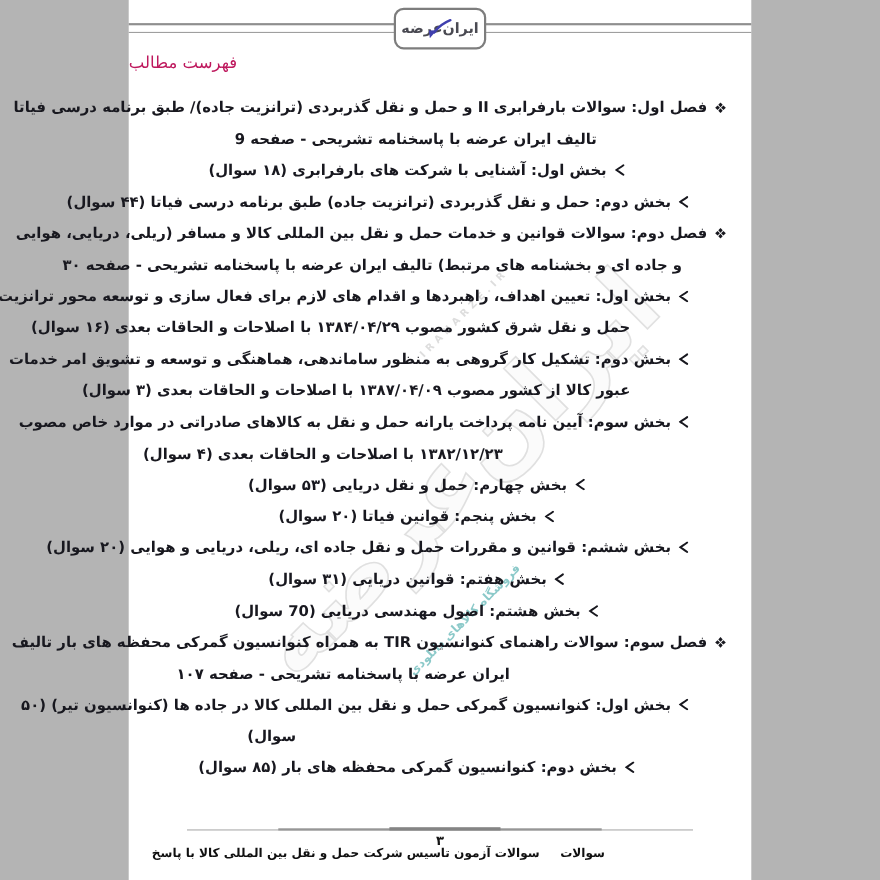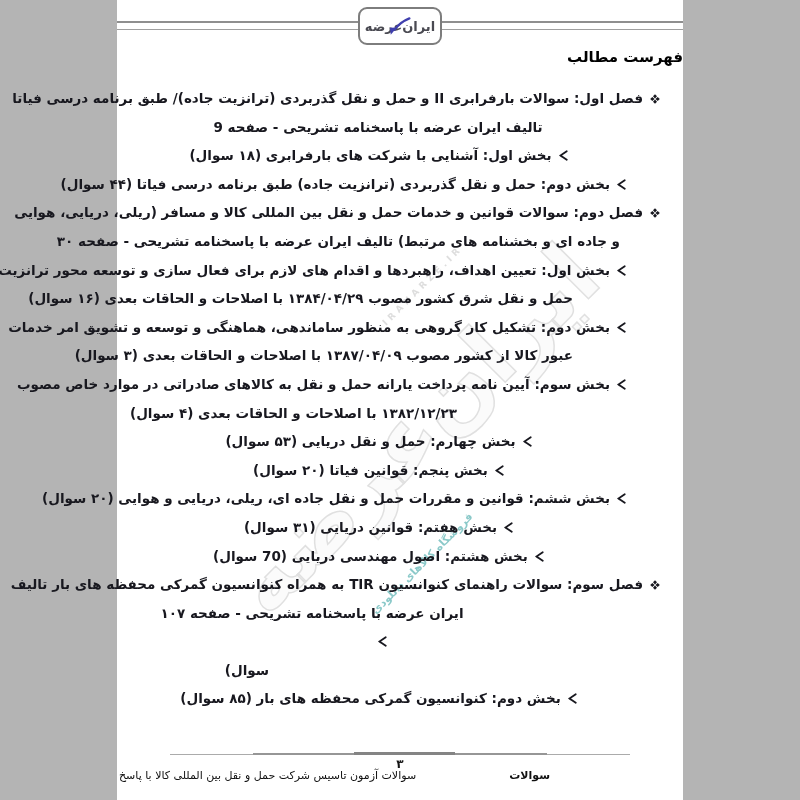--- a/index.html
+++ b/index.html
@@ -24,22 +24,22 @@
     box-shadow:0 0 0 1px #fff inset;
     display:flex;align-items:center;justify-content:center;
     z-index:3;
   }
   .logo-text{
     font-size:13px;font-weight:bold;color:#4a4a52;direction:rtl;white-space:nowrap;
     letter-spacing:0.5px;
   }
   .logo-arrow{position:absolute;left:26px;top:7px;}
   .page-title{
-    position:absolute;left:0;right:0;top:48px;text-align:right;
-    font-size:15px;font-weight:bold;color:#000000;direction:rtl;
+    position:absolute;left:0;right:0;top:48px;text-align:left;
+    font-size:15px;font-weight:normal;color:#be185d;direction:rtl;
   }
   
   .watermark{
     position:absolute;left:98px;top:310px;width:400px;height:240px;
     transform:rotate(-45deg);transform-origin:center;
     display:flex;flex-direction:column;align-items:center;justify-content:center;
     pointer-events:none;opacity:0.55;z-index:1;
   }
   .wm-big{
     font-size:88px;font-weight:bold;direction:rtl;line-height:1;
@@ -69,22 +69,22 @@
     position:absolute;left:53px;top:752px;width:460px;height:4px;z-index:2;
   }
   .footer-rule .l1{position:absolute;top:2px;left:0;width:100%;height:1px;background:#ababab;}
   .footer-rule .l2{position:absolute;top:1px;left:18%;width:64%;height:2px;background:#969696;}
   .footer-rule .l3{position:absolute;top:0;left:40%;width:22%;height:3px;background:#848484;}
   .footer-pagenum{
     position:absolute;left:0;right:0;top:757px;text-align:center;
     font-size:12px;font-weight:bold;color:#141414;z-index:2;
   }
   .footer-book{
-    position:absolute;left:2px;top:769px;
-    font-size:11px;font-weight:normal;color:#101010;direction:rtl;white-space:nowrap;z-index:2;
+    position:absolute;left:21px;top:769px;
+    font-size:11px;font-weight:bold;color:#101010;direction:rtl;white-space:nowrap;z-index:2;
   }
   .footer-section{
     position:absolute;right:133px;top:769px;
     font-size:11px;font-weight:bold;color:#101010;direction:rtl;z-index:2;
   }
 </style>
 </head>
 <body>
 
 <div class="page">
@@ -164,21 +164,21 @@
           <g fill="#18181f">
             <path d="M6 0.2 L8.4 2.8 L6 5.4 L3.6 2.8 Z"></path>
             <path d="M0.2 6 L2.8 3.6 L5.4 6 L2.8 8.4 Z"></path>
             <path d="M6.6 6 L9.2 3.6 L11.8 6 L9.2 8.4 Z"></path>
             <path d="M6 6.6 L8.4 9.2 L6 11.8 L3.6 9.2 Z"></path>
           </g>
         </svg><span>فصل سوم: سوالات راهنمای کنوانسیون TIR به همراه کنوانسیون گمرکی محفظه های بار تالیف</span></div>
     <div class="row cont" style="padding-right:167px"><span>ایران عرضه با پاسخنامه تشریحی - صفحه ۱۰۷</span></div>
     <div class="row section"><svg class="bul" width="9" height="11" viewBox="0 0 10 12">
           <path d="M8.6 1.2 C5.5 3.4, 3.6 4.6, 1.6 6 C3.6 7.4, 5.5 8.6, 8.6 10.8" stroke="#18181f" stroke-width="2" fill="none" stroke-linecap="round"></path>
-        </svg></div>
+        </svg><span>بخش اول: کنوانسیون گمرکی حمل و نقل بین المللی کالا در جاده ها (کنوانسیون تیر) (۵۰</span></div>
     <div class="row cont" style="padding-right:297px"><span>سوال)</span></div>
     <div class="row section"><svg class="bul" width="9" height="11" viewBox="0 0 10 12">
           <path d="M8.6 1.2 C5.5 3.4, 3.6 4.6, 1.6 6 C3.6 7.4, 5.5 8.6, 8.6 10.8" stroke="#18181f" stroke-width="2" fill="none" stroke-linecap="round"></path>
         </svg><span>بخش دوم: کنوانسیون گمرکی محفظه های بار (۸۵ سوال)</span></div>
 
   </div>
 
   <div class="footer-rule">
     <div class="l1"></div>
       <div class="l2"></div>

